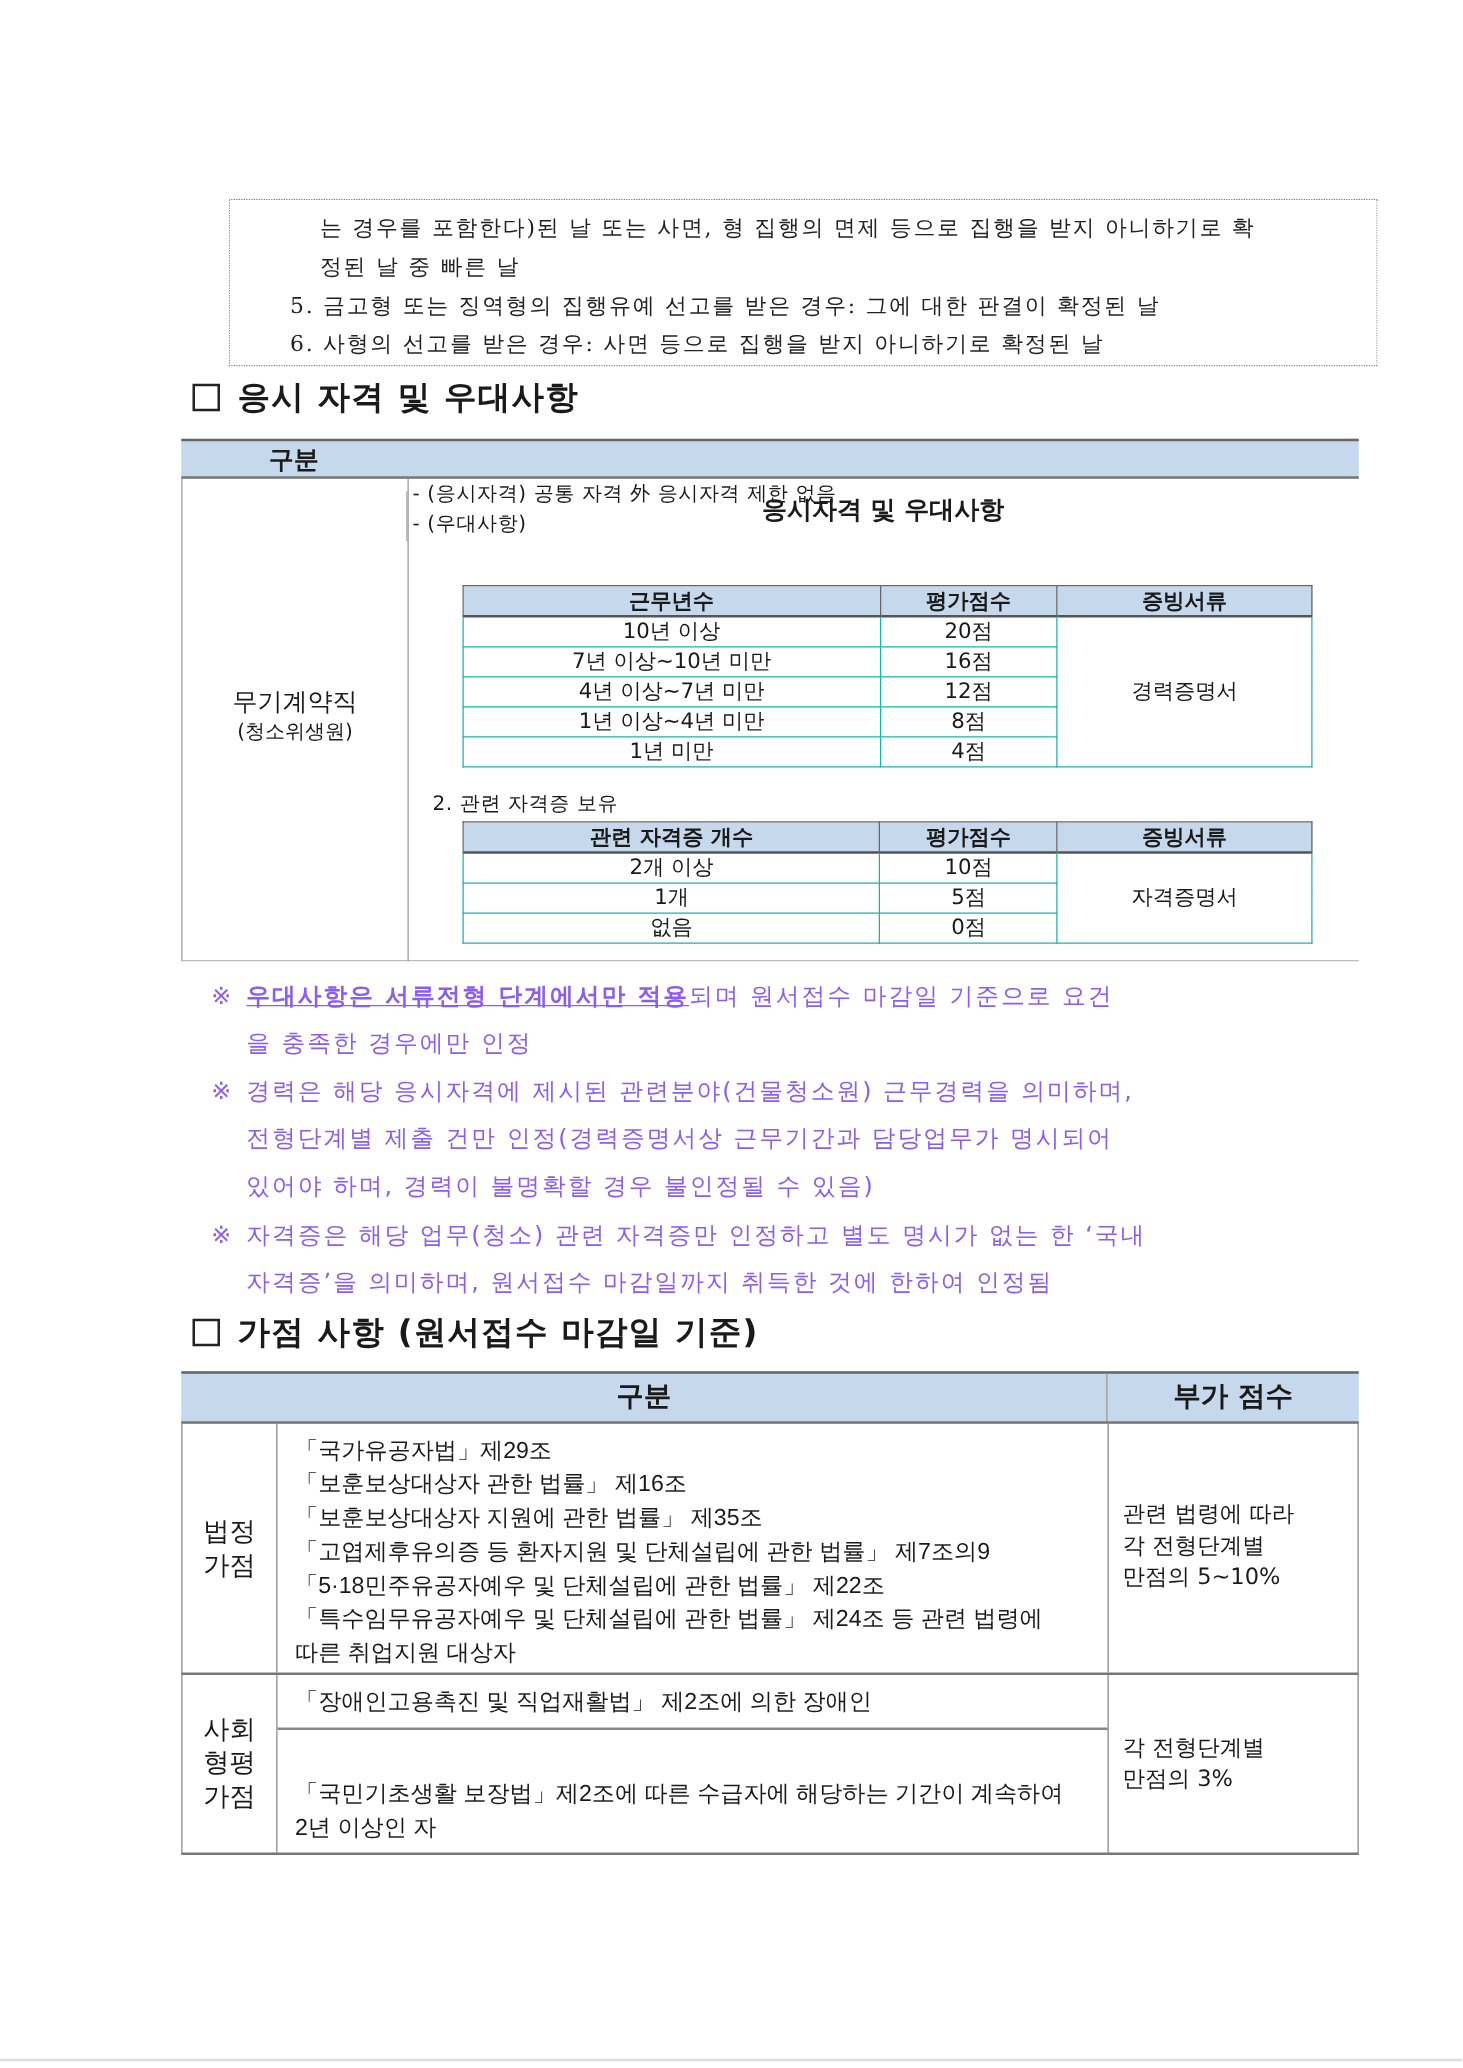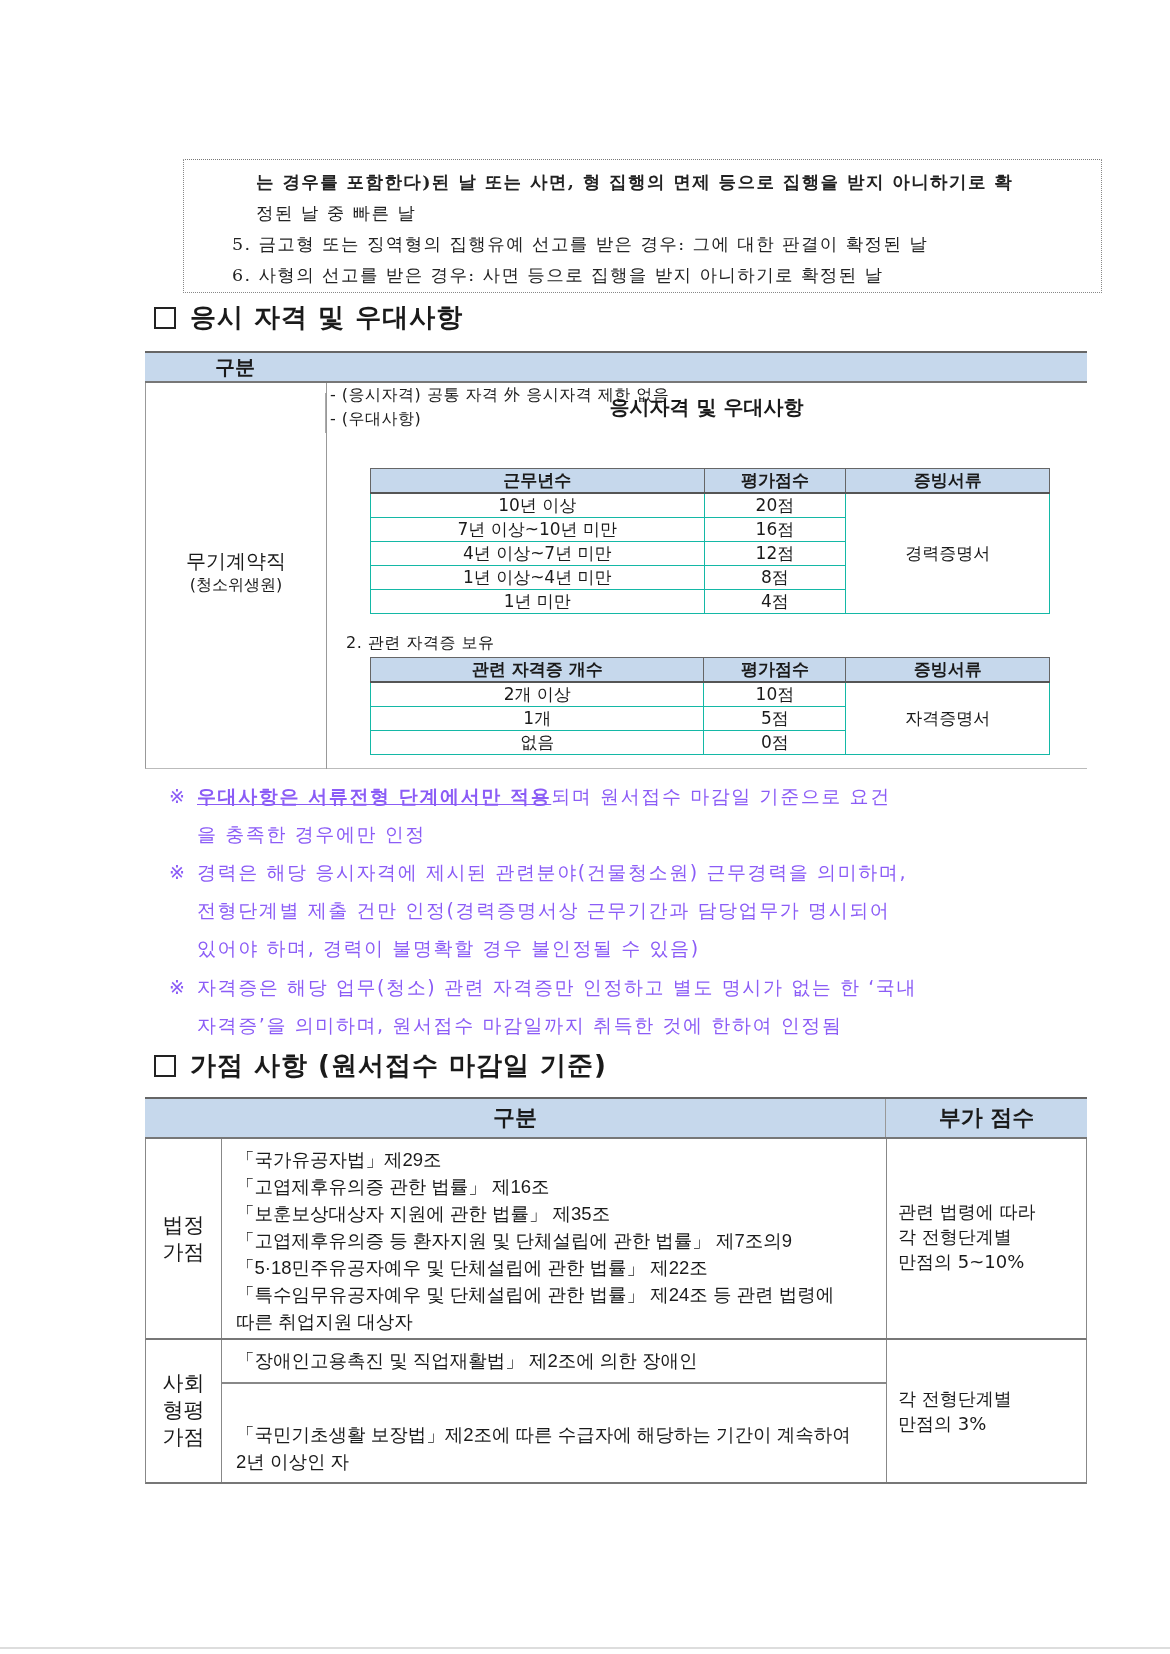--- a/index.html
+++ b/index.html
@@ -57,21 +57,21 @@
     .t2 .law { position: absolute; left: 90px; font-family: "Liberation Sans", sans-serif; font-size: 18.5px; white-space: nowrap; line-height: 27px; letter-spacing: 0px; }
     .t2 .bonus { position: absolute; left: 752px; font-size: 18px; line-height: 25px; white-space: nowrap; }
     .t2 .hsplit { position: absolute; left: 76px; top: 42px; width: 664px; height: 2px; background: #888; }
 
     .footer-line { position: absolute; left: 0; top: 1647px; width: 1170px; height: 2px; background: #ddd; }
   </style>
 </head>
 <body>
 
 <div class="notice-box">
-  <div class="ln" style="left:72px; top:10px;font-weight:bold;">는 경우를 포함한다)된 날 또는 사면, 형 집행의 면제 등으로 집행을 받지 아니하기로 확</div>
+  <div class="ln" style="left:72px; top:10px;">는 경우를 포함한다)된 날 또는 사면, 형 집행의 면제 등으로 집행을 받지 아니하기로 확</div>
   <div class="ln" style="left:72px; top:41px;">정된 날 중 빠른 날</div>
   <div class="ln" style="left:48px; top:72px;">5. 금고형 또는 징역형의 집행유예 선고를 받은 경우: 그에 대한 판결이 확정된 날</div>
   <div class="ln" style="left:48px; top:103px;">6. 사형의 선고를 받은 경우: 사면 등으로 집행을 받지 아니하기로 확정된 날</div>
 </div>
 
 <div class="section-title" style="top:300px;">
   <span class="box-icon"></span>
   <span>응시 자격 및 우대사항</span>
 </div>
 
@@ -188,21 +188,21 @@
   </div>
 
   <div class="rowA">
     <div class="vdiv1"></div>
     <div class="vdiv2"></div>
     <div class="vcat" style="top:73px;">
       <div>법정</div>
       <div>가점</div>
     </div>
     <div class="law" style="top:7px;">「국가유공자법」제29조</div>
-    <div class="law" style="top:34px;">「고엽제후유의증 관한 법률」 제16조</div>
+    <div class="law" style="top:34px;">「보훈보상대상자 관한 법률」 제16조</div>
     <div class="law" style="top:61px;">「보훈보상대상자 지원에 관한 법률」 제35조</div>
     <div class="law" style="top:88px;">「고엽제후유의증 등 환자지원 및 단체설립에 관한 법률」 제7조의9</div>
     <div class="law" style="top:115px;">「5·18민주유공자예우 및 단체설립에 관한 법률」 제22조</div>
     <div class="law" style="top:142px;">「특수임무유공자예우 및 단체설립에 관한 법률」 제24조 등 관련 법령에</div>
     <div class="law" style="top:169px;">따른 취업지원 대상자</div>
     <div class="bonus" style="top:60px;">
       <div>관련 법령에 따라</div>
       <div>각 전형단계별</div>
       <div>만점의 5~10%</div>
     </div>

